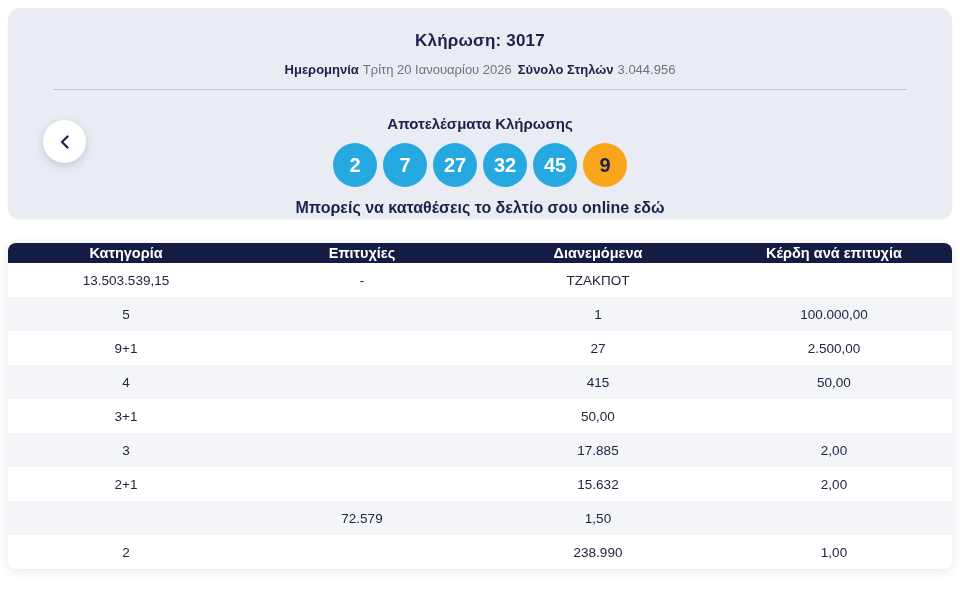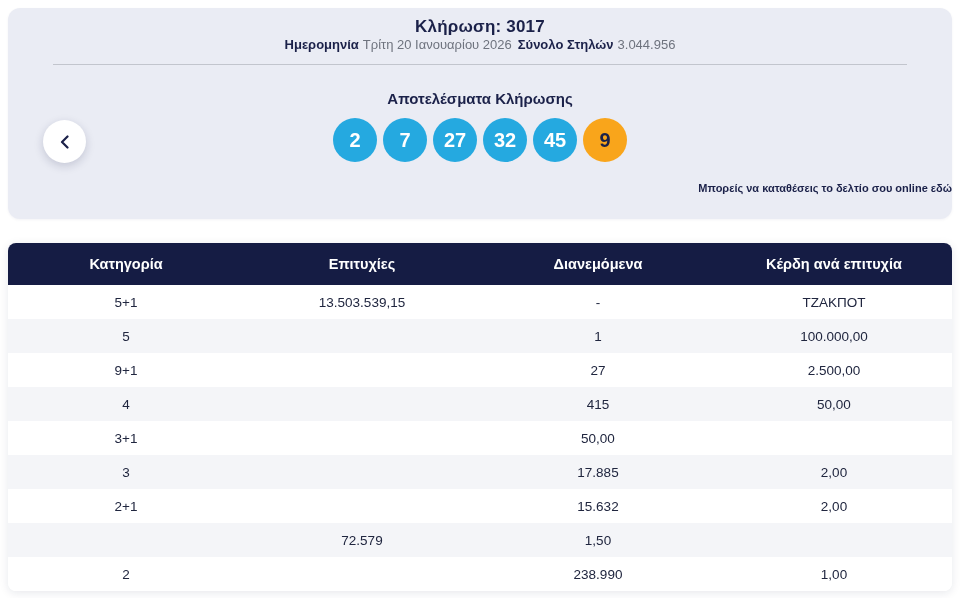--- a/index.html
+++ b/index.html
@@ -23,27 +23,28 @@
   
   .card {
     position: absolute;
     left: 8px; top: 8px; width: 944px; height: 211px;
     background: var(--card-bg);
     border-radius: 12px;
     box-shadow: 0 1px 3px rgba(20,28,70,0.05);
     text-align: center;
   }
   .draw-title {
-    padding-top: 9px;
+    padding-top: 23px;
     font-size: 17px;
     font-weight: bold;
     color: var(--text-navy);
     letter-spacing: 0.2px;
   }
   .meta {
+    margin-top: 11px;
     font-size: 13px;
     color: var(--gray-text);
     display: flex;
     justify-content: center;
     gap: 6px;
   }
   .meta .label { font-weight: bold; color: var(--text-navy); margin-right: 4px; }
   .divider {
     border: none;
     border-top: 1px solid #c2c5cd;
@@ -71,26 +72,25 @@
     font-weight: bold;
     display: flex;
     align-items: center;
     justify-content: center;
   }
   .ball.bonus {
     background: var(--ball-orange);
     color: var(--text-navy);
   }
   .note {
-    margin-top: 20px;
-    font-size: 11px;
+    margin-top: 12px;
+    font-size: 16px;
     font-weight: bold;
     color: var(--text-navy);
     cursor: pointer;
-    text-align: right;
   }
 
   
   .nav-prev {
     position: absolute;
     left: 43px; top: 120px;
     width: 43px; height: 43px;
     border-radius: 50%;
     background: #ffffff;
     border: none;
@@ -113,21 +113,21 @@
     box-shadow: 0 2px 10px rgba(20,28,70,0.10);
   }
   .trow {
     display: grid;
     grid-template-columns: 1fr 1fr 1fr 1fr;
     align-items: center;
     text-align: center;
   }
   .thead {
     background: var(--navy);
-    height: 42px;
+    height: 20px;
     text-align: center;
   }
   .thead .cell {
     color: #ffffff;
     font-size: 14.5px;
     font-weight: bold;
   }
   .drow { height: 34px; background: #ffffff; }
   .drow.alt { background: var(--row-alt); }
   .drow .cell {
@@ -171,21 +171,20 @@
 
 <div class="results-table">
   <div class="trow thead" id="thead">
       <div class="cell">Κατηγορία</div>
       <div class="cell">Επιτυχίες</div>
       <div class="cell">Διανεμόμενα</div>
       <div class="cell">Κέρδη ανά επιτυχία</div>
     </div>
   <div id="tbody">
       <div class="trow drow">
-        <div class="cell">5+1</div>
         <div class="cell">13.503.539,15</div>
         <div class="cell">-</div>
         <div class="cell">ΤΖΑΚΠΟΤ</div>
       </div>
       <div class="trow drow alt">
         <div class="cell">5</div>
         <div class="cell"></div>
         <div class="cell">1</div>
         <div class="cell">100.000,00</div>
       </div>

